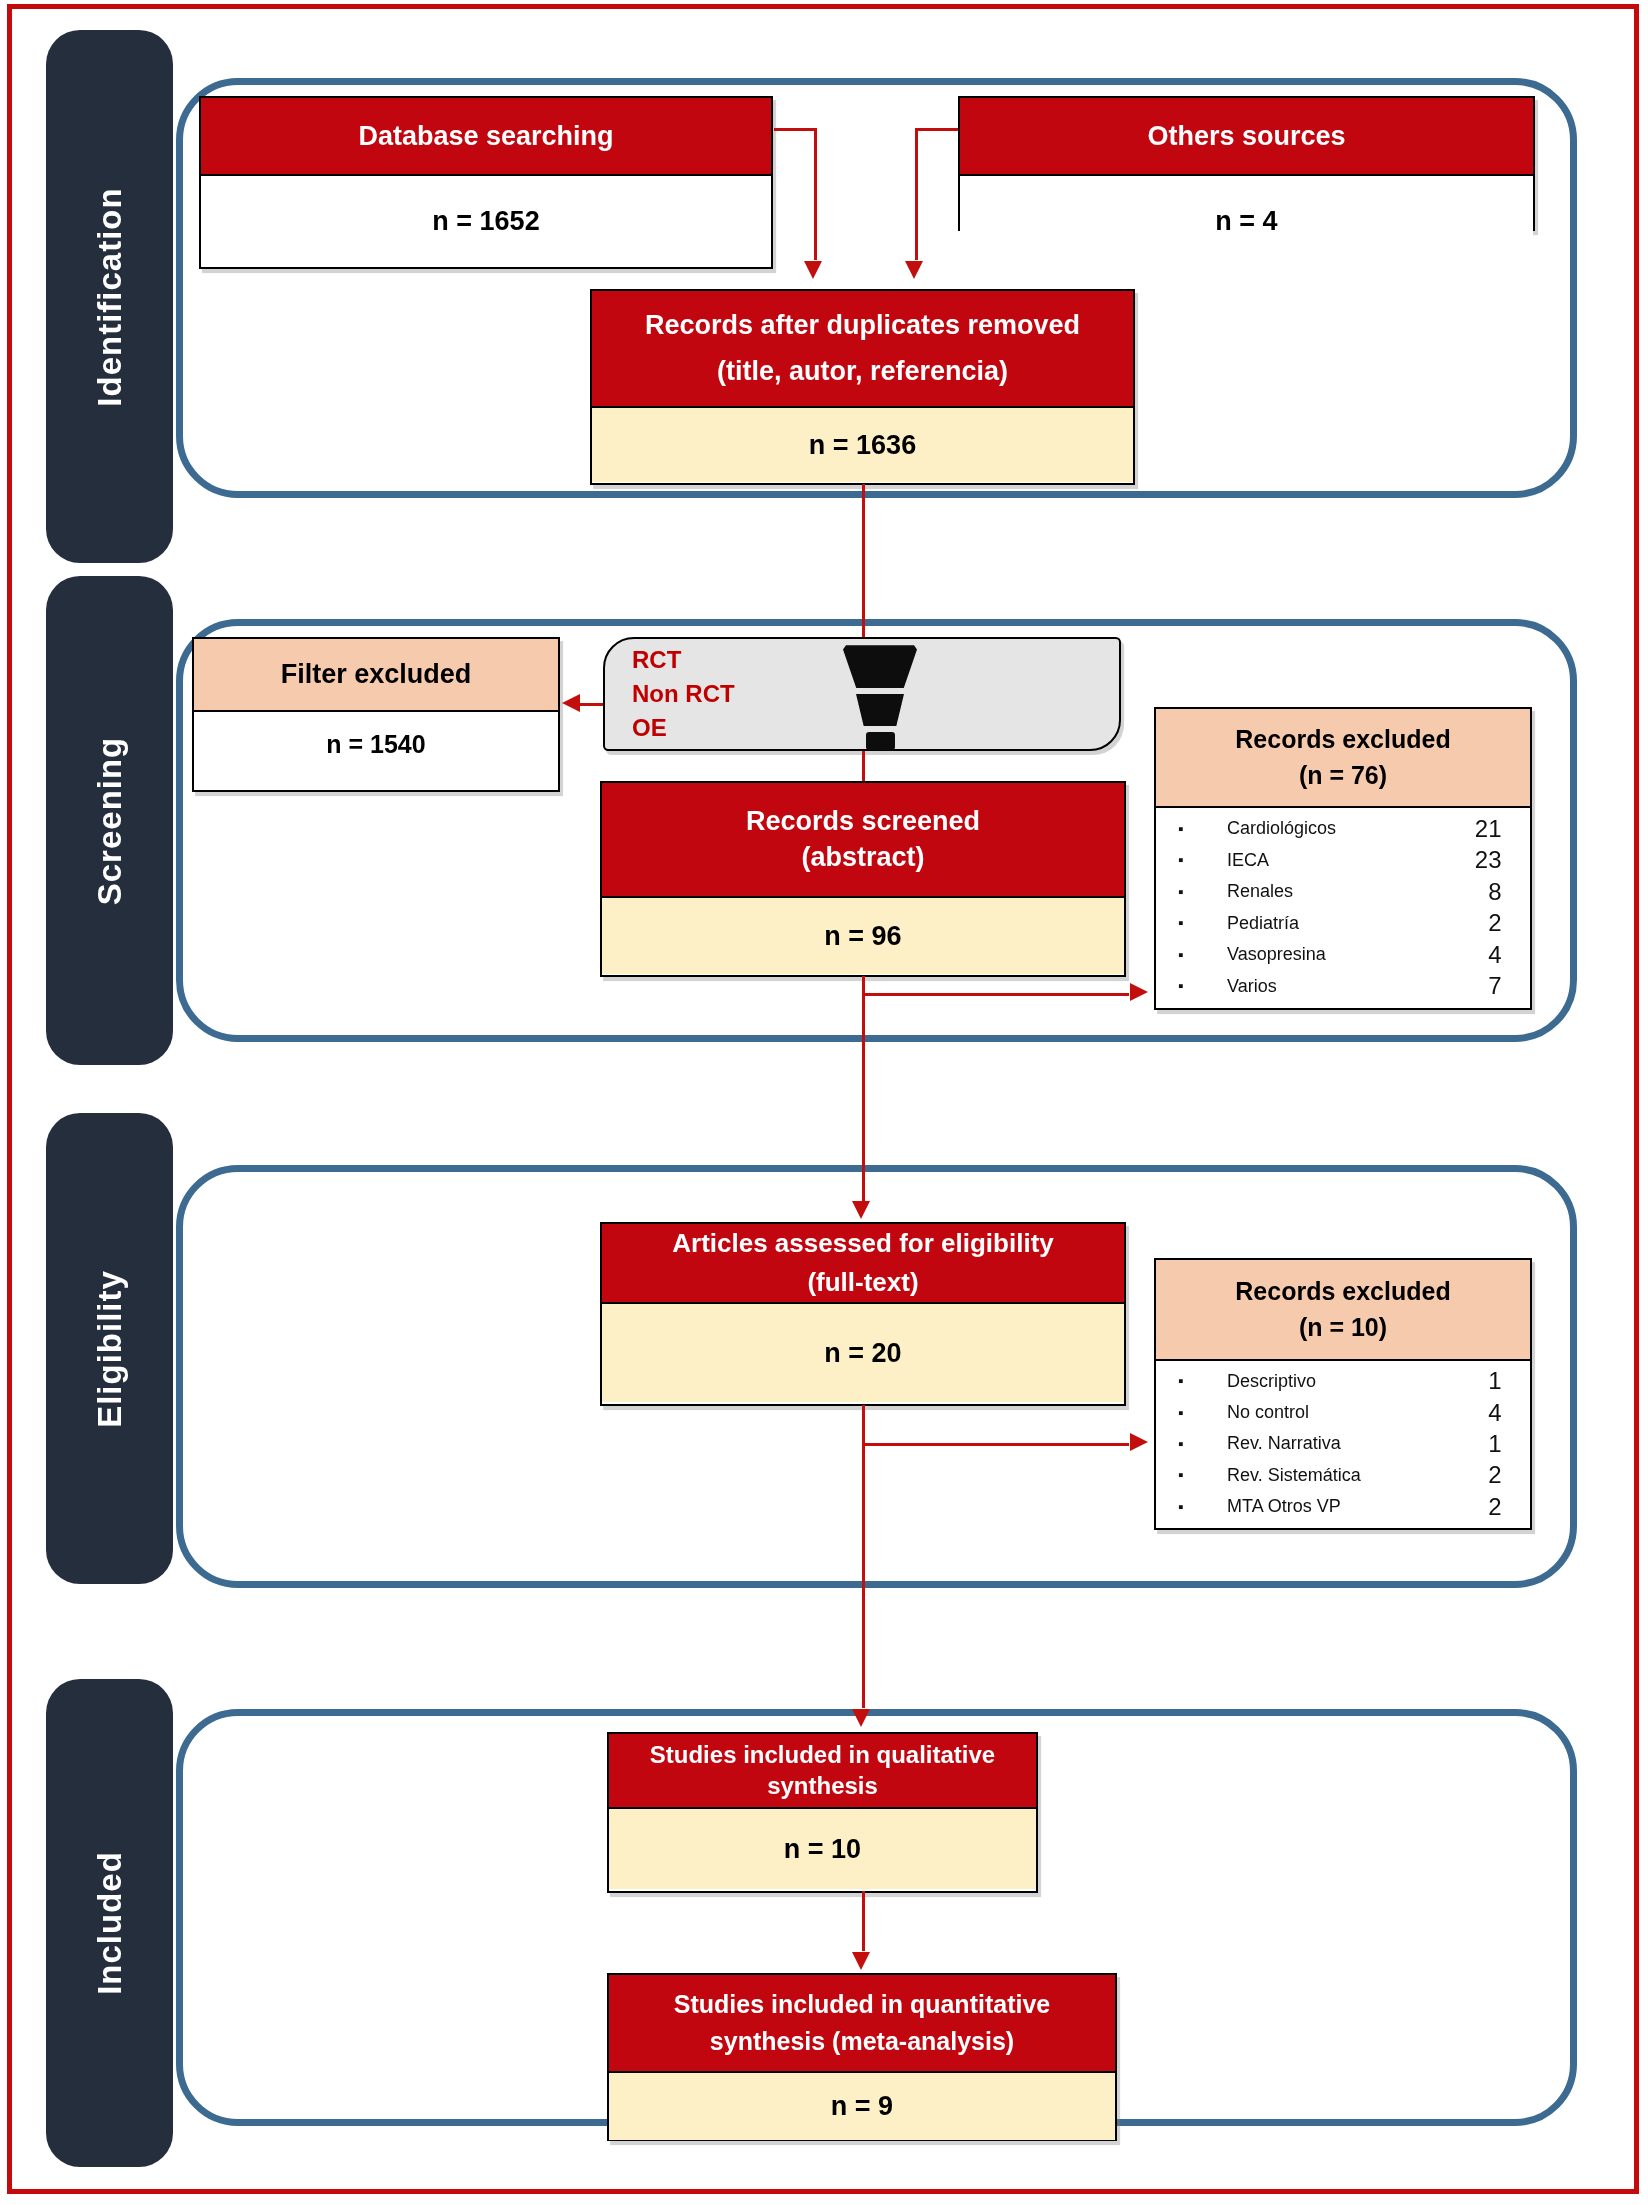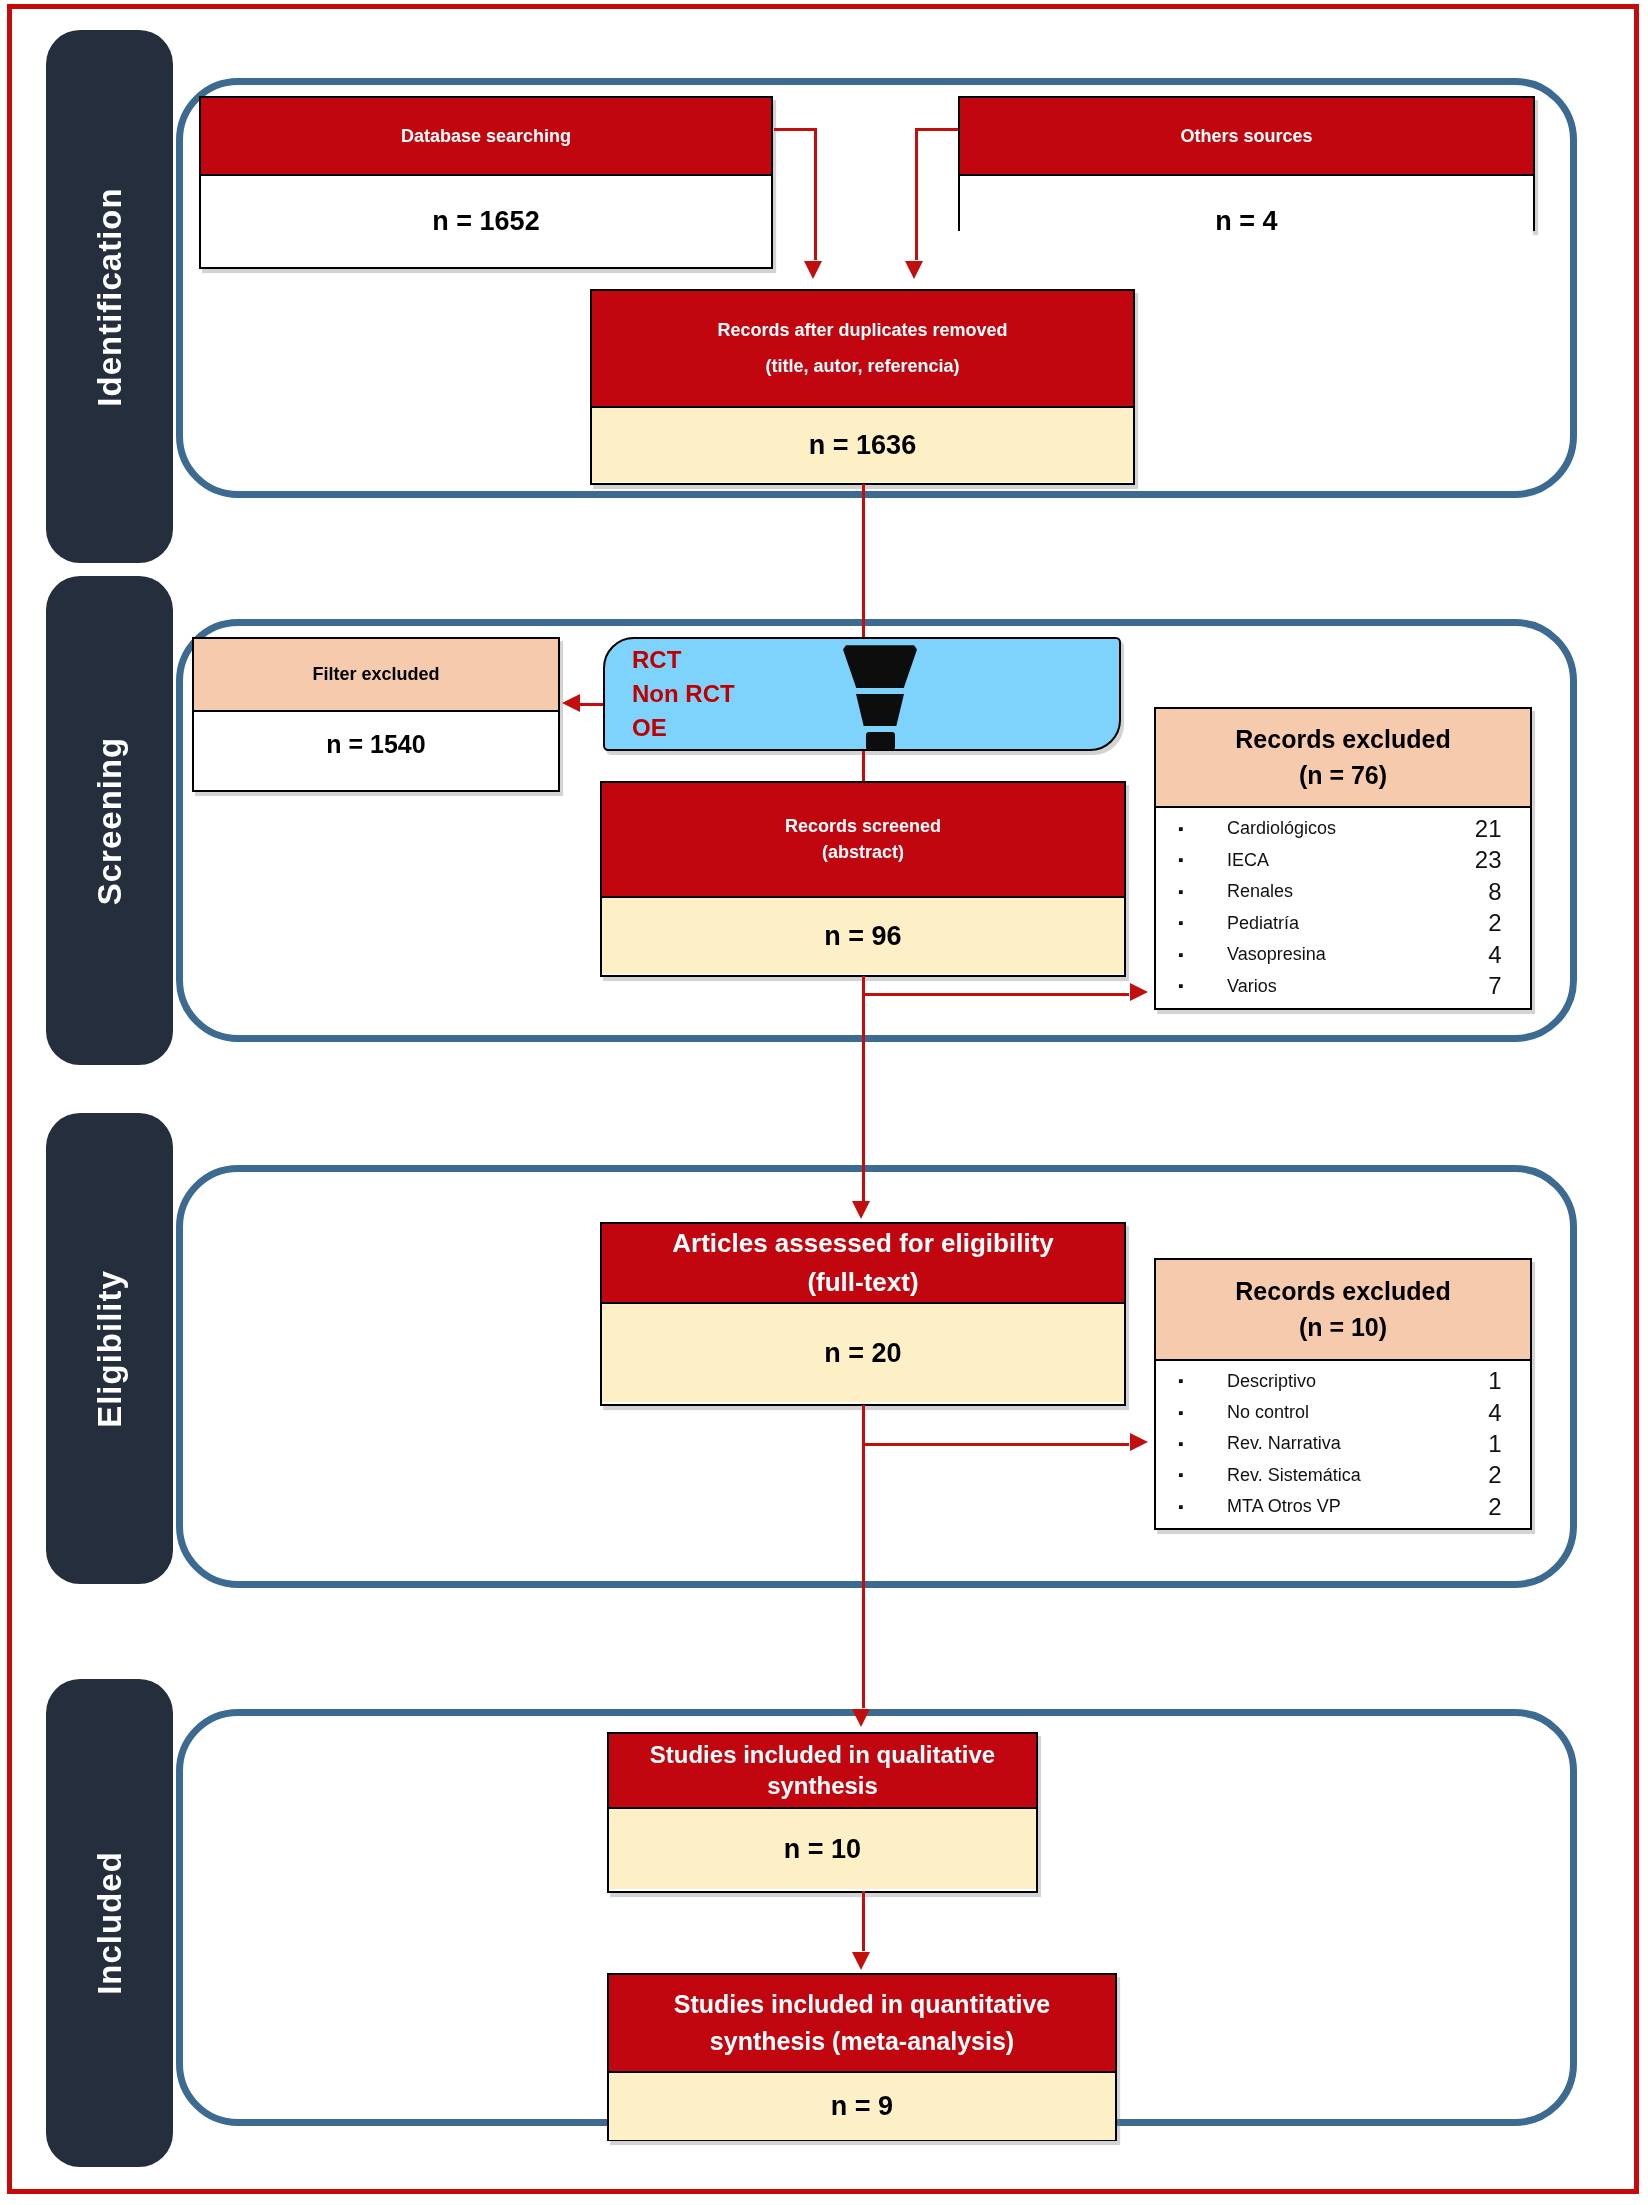--- a/index.html
+++ b/index.html
@@ -51,21 +51,21 @@
   
   .xlist { display:flex; flex-direction:column; justify-content:space-evenly; height:100%; padding:3.1px 0; }
   .xrow { display:flex; align-items:center; padding:0 28.5px 0 22px; }
   .xrow .blt::before { content:"▪"; font-size:15.5px; }
   .xrow .blt { width:49px; color:#111; }
   .xrow .lbl { flex:1; font-size:18px; color:#111; }
   .xrow .cnt { width:57px; text-align:right; font-size:24px; color:#111; }
 
   
   .filterbox {
-    background:#7dd3fc; border:2.6px solid #000; border-radius:31px 5.2px 31px 5.2px;
+    background:#e5e5e5; border:2.6px solid #000; border-radius:31px 5.2px 31px 5.2px;
     box-shadow:3.1px 4.1px 0 rgba(128,128,128,0.35);
     padding-left:44px;
   }
   .filterbox .flines { position:absolute; left:27px; top:4.1px; }
   .filterbox .flines div { font-weight:bold; color:#C00000; font-size:24px; line-height:34px; }
   .funnel { position:absolute; left:236px; top:6.2px; width:78px; display:flex; flex-direction:column; align-items:center; }
   .funnel .s1 { width:74px; height:43px; background:#0d0d0d; clip-path:polygon(4% 0,96% 0,100% 10%,82% 100%,18% 100%,0 10%); }
   .funnel .s2 { margin-top:5.7px; width:48px; height:32px; background:#0d0d0d; clip-path:polygon(0 0,100% 0,84% 100%,16% 100%); }
   .funnel .s3 { margin-top:5.7px; width:29px; height:18.6px; background:#0d0d0d; border-radius:3.1px; }
 
@@ -73,21 +73,21 @@
   .vline { position:absolute; width:2.6px; background:#C30E0E; }
   .hline { position:absolute; height:2.6px; background:#C30E0E; }
   .arr-down { position:absolute; width:0; height:0;
     border-left:9.8px solid transparent; border-right:9.8px solid transparent; border-top:18.6px solid #C30E0E; }
   .arr-left { position:absolute; width:0; height:0;
     border-top:9.8px solid transparent; border-bottom:9.8px solid transparent; border-right:18.6px solid #C30E0E; }
   .arr-right { position:absolute; width:0; height:0;
     border-top:9.8px solid transparent; border-bottom:9.8px solid transparent; border-left:18.6px solid #C30E0E; }
 
   .val { font-size:27px; }
-  .t52 { font-size:18px; }
+  .t52 { font-size:27px; }
   .t50 { font-size:26px; }
   .t48 { font-size:25px; }
   .t46 { font-size:24px; }
 </style>
 </head>
 <body>
 
 <div class="abs outer-frame"></div>
 
 <div class="abs panel" style="top:78px;height:420px;"></div>

